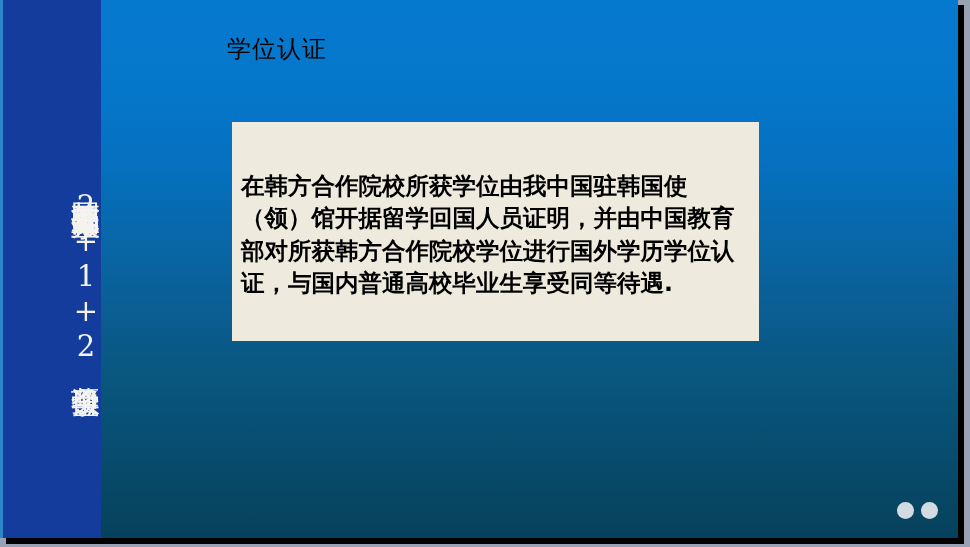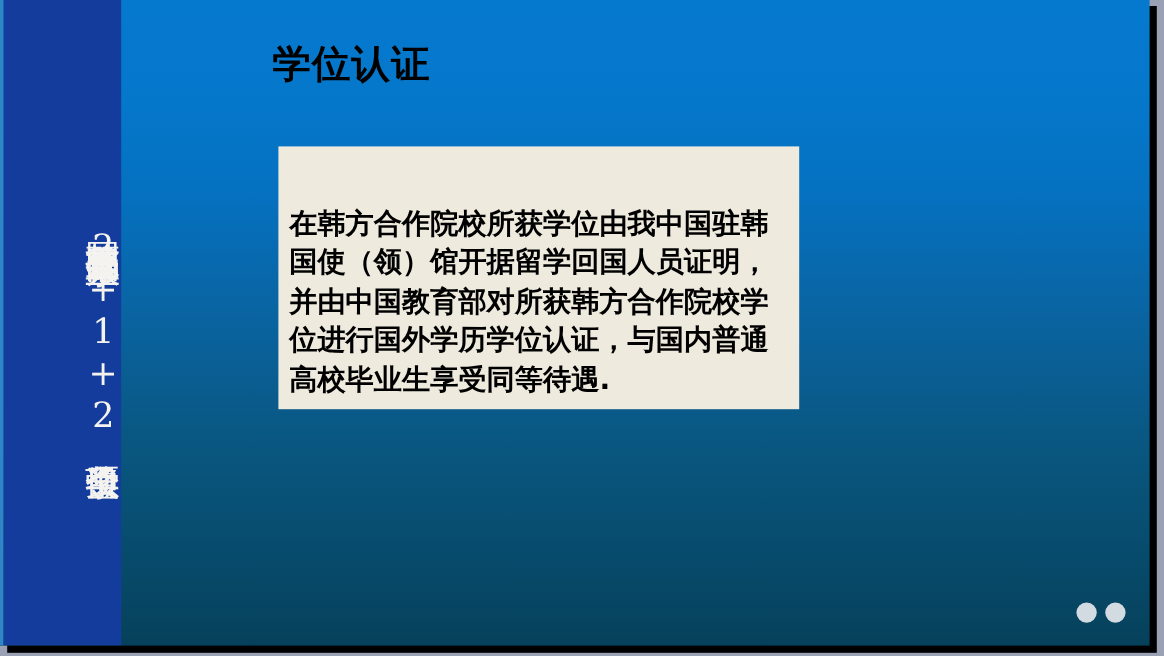--- a/index.html
+++ b/index.html
@@ -93,33 +93,33 @@
     white-space: nowrap;
   }
 
   
   .slide-title {
     position: absolute;
     left: 227px;
     top: 36px;
     color: #000000;
     font-family: "DejaVu Sans", "Liberation Sans", sans-serif;
-    font-size: 32px;
-    font-weight: bold;
+    font-size: 24px;
+    font-weight: normal;
     letter-spacing: 1px;
     line-height: 1.1;
     white-space: nowrap;
   }
 
   
   .content-panel {
     position: absolute;
     left: 232px;
     top: 122px;
-    width: 434px;
+    width: 527px;
     height: 219px;
     background: #eeeade;
     box-sizing: border-box;
     padding: 48px 10px 10px 9px;
   }
   .content-body {
     color: #000000;
     font-family: "DejaVu Sans", "Liberation Sans", sans-serif;
     font-size: 23.5px;
     font-weight: bold;

